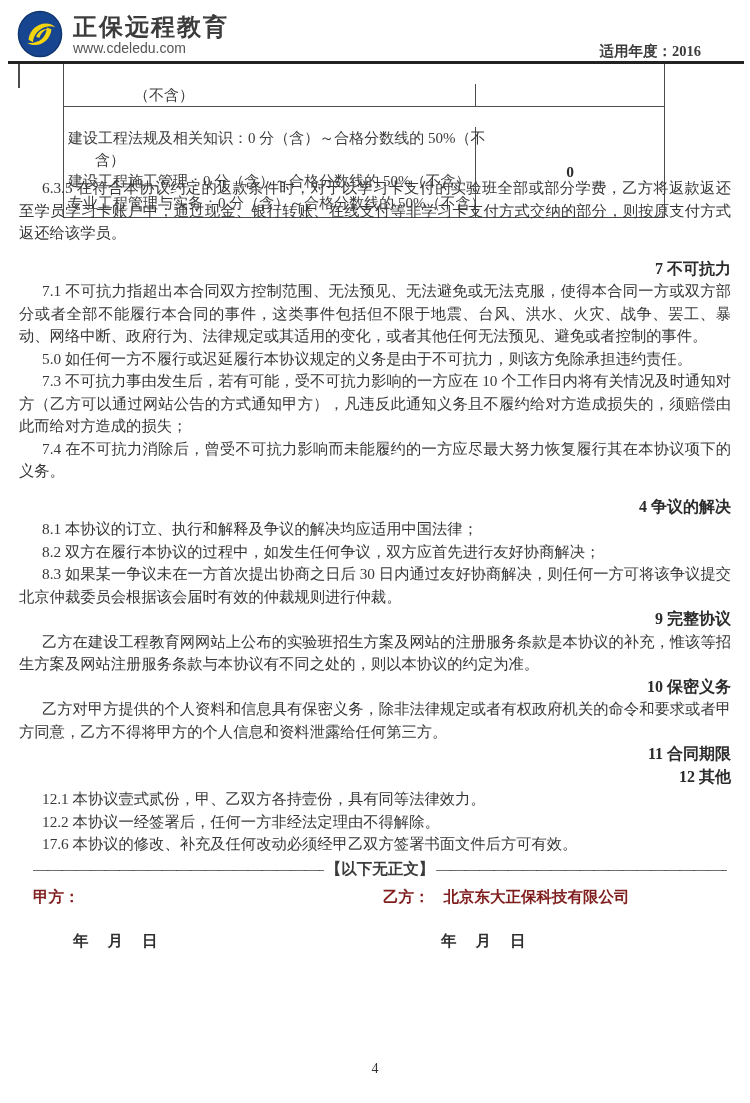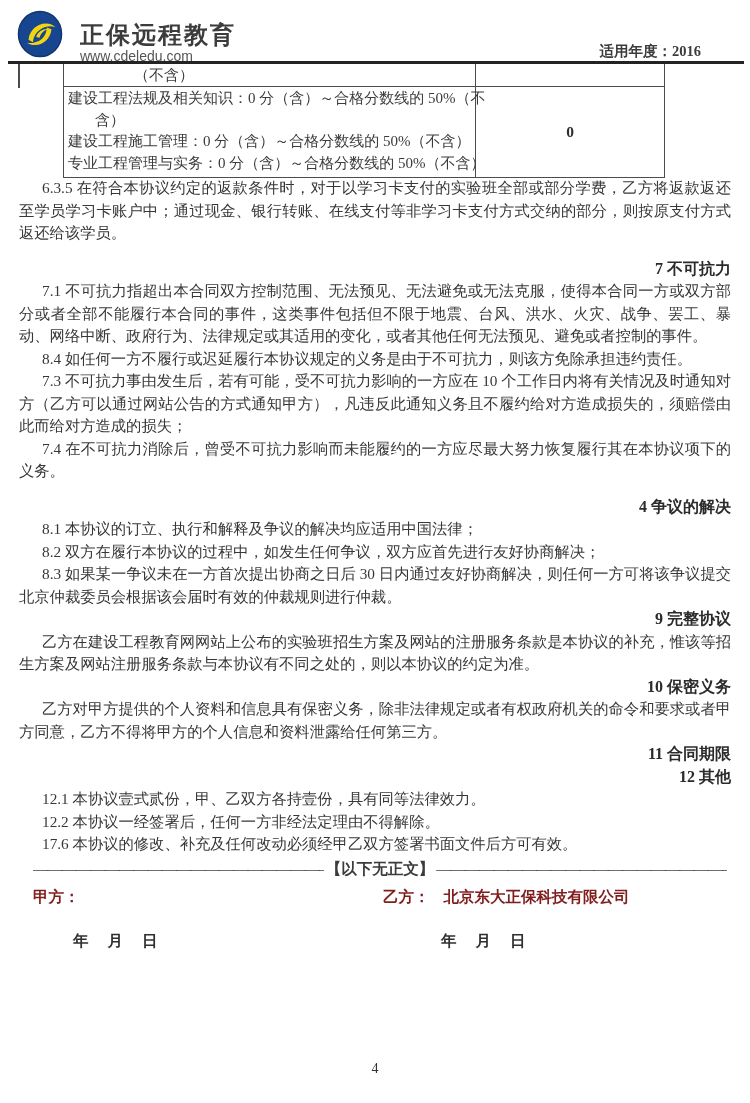--- a/index.html
+++ b/index.html
@@ -7,21 +7,21 @@
     position:relative;
     width:750px;height:1103px;
     background:#ffffff;
     font-family:"Liberation Serif","DejaVu Serif",serif;
     color:#373737;
     overflow:hidden;
   }
   
   .header{position:absolute;top:0;left:0;width:100%;height:62px;}
   .logo{position:absolute;left:17px;top:9px;width:46px;height:50px;}
-  .brand{position:absolute;left:73px;top:22px;margin-left:7px;}
+  .brand{position:absolute;left:73px;top:14px;}
   .brand-name{
     font-size:24px;font-weight:bold;color:#3c3c3c;
     letter-spacing:2px;line-height:26px;white-space:nowrap;
     font-family:"Liberation Sans","DejaVu Sans",sans-serif;
   }
   .brand-url{
     font-size:14px;font-weight:normal;color:#555;line-height:16px;
     font-family:"Liberation Sans","DejaVu Sans",sans-serif;
   }
   .year-label{
@@ -31,21 +31,21 @@
   .header-rule{position:absolute;left:8px;right:6px;top:61px;height:3px;background:#232323;}
   
   .stub-line{position:absolute;left:18px;top:64px;width:2px;height:24px;background:#4c4c4c;}
   .score-table{
     position:absolute;left:63px;top:64px;width:602px;
     border:1.6px solid #4c4c4c;border-top:none;
     display:grid;grid-template-columns:412px auto;
     font-size:15px;color:#3b3b3b;
     box-sizing:border-box;
   }
-  .cell{box-sizing:border-box;}
+  .cell{box-sizing:border-box;margin-top:20px;}
   .c-r1c1{border-right:1.4px solid #4c4c4c;border-bottom:1.4px solid #4c4c4c;height:23px;line-height:22px;padding-left:70px;}
   .c-r1c2{border-bottom:1.4px solid #4c4c4c;height:23px;}
   .c-r2c1{border-right:1.4px solid #4c4c4c;padding:1px 2px 3px 4px;}
   .c-r2c2{display:flex;align-items:center;justify-content:center;font-weight:bold;font-size:15.5px;color:#2e2e2e;}
   .tline{line-height:21.6px;white-space:nowrap;}
   .tline.wrap{padding-left:27px;}
   
   .content{
     position:absolute;left:19px;top:177px;width:712px;
     font-size:15.3px;line-height:22.5px;text-align:justify;
@@ -110,21 +110,21 @@
       <div class="tline">专业工程管理与实务：0 分（含）～合格分数线的 50%（不含）</div>
     </div>
     <div class="cell c-r2c2">0</div>
   </div>
 
   <div class="content">
     <p>6.3.5 在符合本协议约定的返款条件时，对于以学习卡支付的实验班全部或部分学费，乙方将返款返还至学员学习卡账户中；通过现金、银行转账、在线支付等非学习卡支付方式交纳的部分，则按原支付方式返还给该学员。</p>
 
     <h3 class="sec mt">7 不可抗力</h3>
     <p>7.1 不可抗力指超出本合同双方控制范围、无法预见、无法避免或无法克服，使得本合同一方或双方部分或者全部不能履行本合同的事件，这类事件包括但不限于地震、台风、洪水、火灾、战争、罢工、暴动、网络中断、政府行为、法律规定或其适用的变化，或者其他任何无法预见、避免或者控制的事件。</p>
-    <p>8.4 如任何一方不履行或迟延履行本协议规定的义务是由于不可抗力，则该方免除承担违约责任。</p>
+    <p>5.0 如任何一方不履行或迟延履行本协议规定的义务是由于不可抗力，则该方免除承担违约责任。</p>
     <p>7.3 不可抗力事由发生后，若有可能，受不可抗力影响的一方应在 10 个工作日内将有关情况及时通知对方（乙方可以通过网站公告的方式通知甲方），凡违反此通知义务且不履约给对方造成损失的，须赔偿由此而给对方造成的损失；</p>
     <p>7.4 在不可抗力消除后，曾受不可抗力影响而未能履约的一方应尽最大努力恢复履行其在本协议项下的义务。</p>
 
     <h3 class="sec mt">4 争议的解决</h3>
     <p>8.1 本协议的订立、执行和解释及争议的解决均应适用中国法律；</p>
     <p>8.2 双方在履行本协议的过程中，如发生任何争议，双方应首先进行友好协商解决；</p>
     <p>8.3 如果某一争议未在一方首次提出协商之日后 30 日内通过友好协商解决，则任何一方可将该争议提交北京仲裁委员会根据该会届时有效的仲裁规则进行仲裁。</p>
 
     <h3 class="sec">9 完整协议</h3>
     <p>乙方在建设工程教育网网站上公布的实验班招生方案及网站的注册服务条款是本协议的补充，惟该等招生方案及网站注册服务条款与本协议有不同之处的，则以本协议的约定为准。</p>

